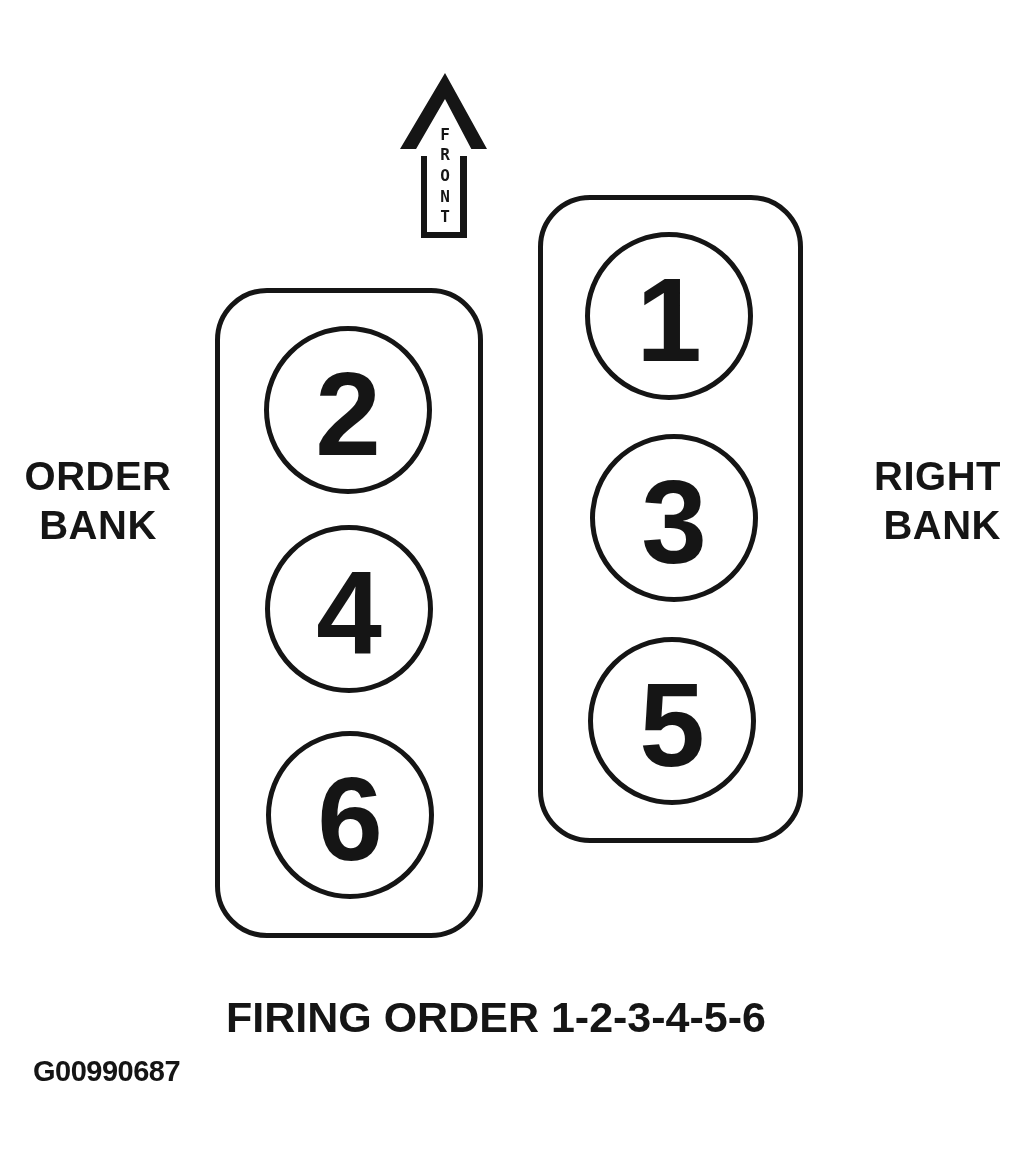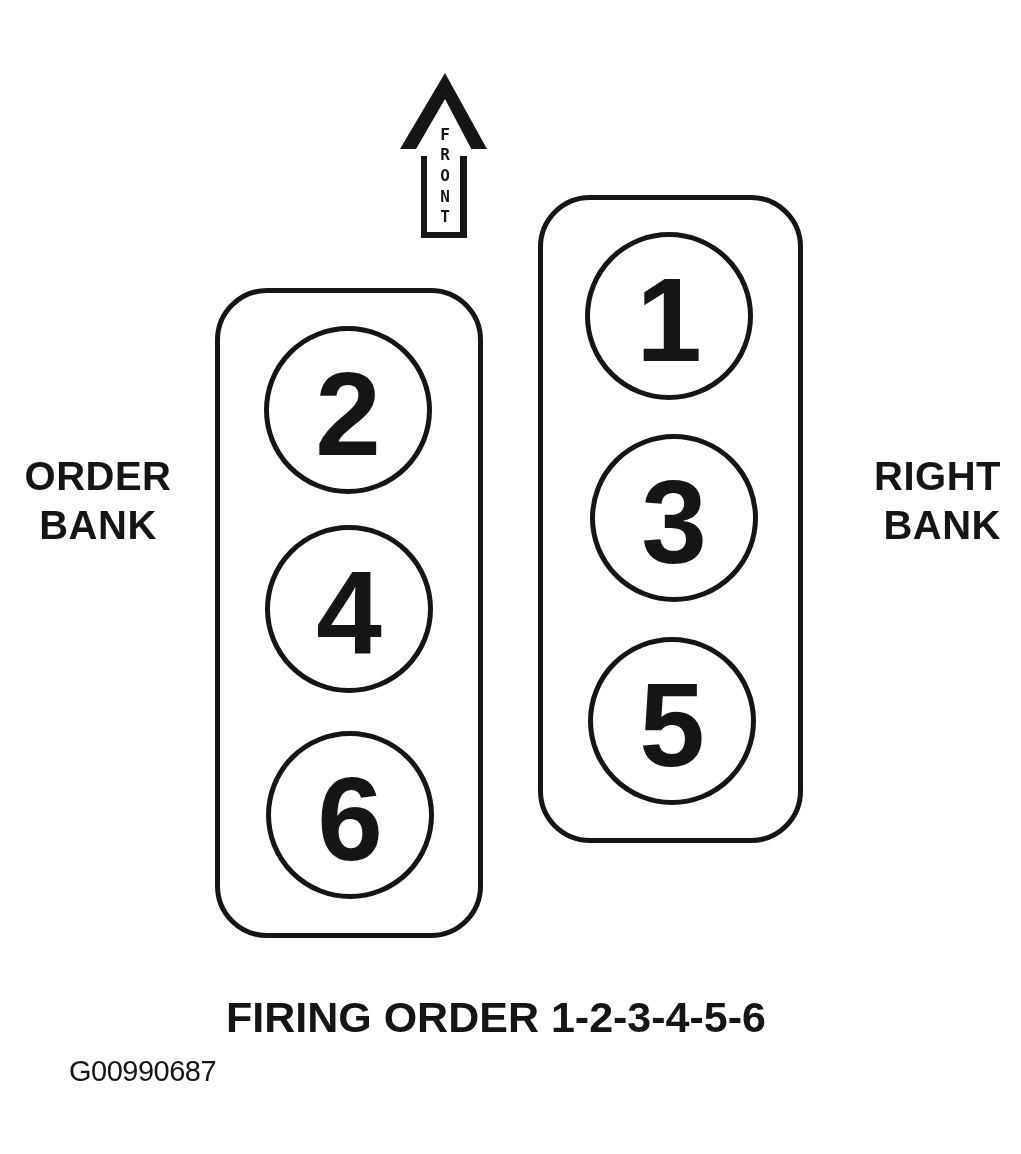--- a/index.html
+++ b/index.html
@@ -92,23 +92,22 @@
     text-align: center;
     font-size: 43px;
     font-weight: bold;
     letter-spacing: 0px;
   }
   .figure-id {
     position: absolute;
     left: 33px;
     top: 1055px;
     font-size: 29px;
-    font-weight: normal;
+    font-weight: bold;
     letter-spacing: -0.5px;
-    margin-left: 36px;
   }
 </style>
 </head>
 <body>
 
 <div class="canvas">
 
   <div class="front-arrow">
     <svg width="100" height="175" viewBox="0 0 100 175">
       <polygon class="arrow-outline" points="50,5 92,81 72,81 72,170 26,170 26,81 5,81"></polygon>

